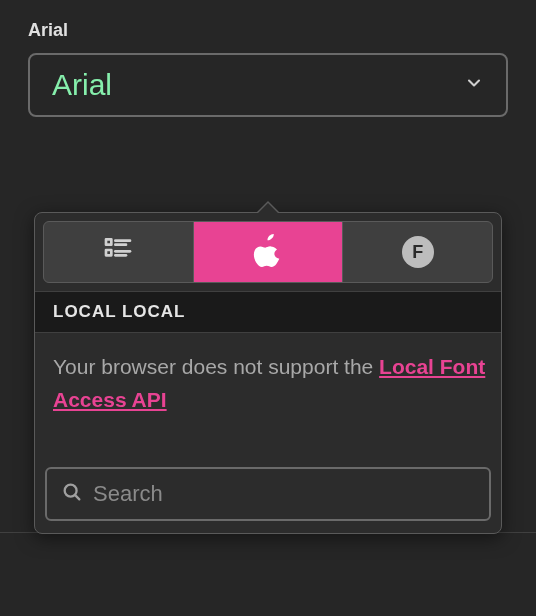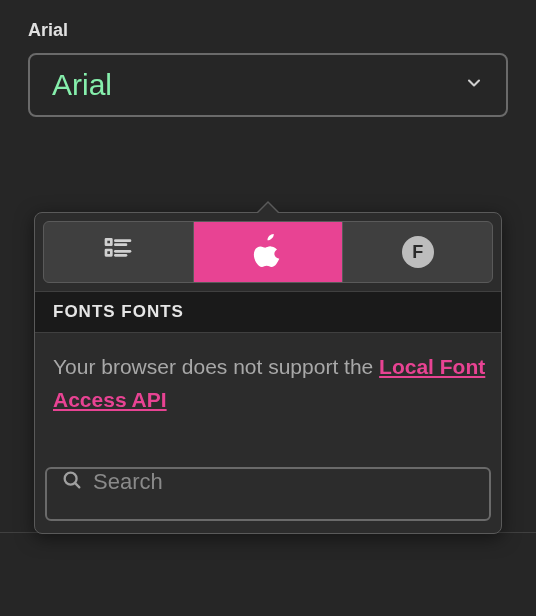--- a/index.html
+++ b/index.html
@@ -128,21 +128,21 @@
     color: #e84393;
     text-decoration: underline;
     font-weight: 700;
     cursor: pointer;
   }
   .search-wrap {
     padding: 8px 10px 12px 10px;
   }
   .search-box {
     display: flex;
-    align-items: flex-start;
+    align-items: center;
     height: 54px;
     border: 2px solid #6a6a6a;
     border-radius: 6px;
     padding: 0 14px;
     gap: 10px;
   }
   .search-icon {
     color: #a0a0a0;
     flex-shrink: 0;
   }
@@ -221,21 +221,21 @@
         </svg>
       </span>
     </div>
     <div class="tab">
       <span>
         <span class="f-badge">F</span>
       </span>
     </div>
   </div>
 
-  <div class="section-header">FONTS FONTS</div>
+  <div class="section-header">LOCAL LOCAL</div>
 
   <div class="message-area">
     <span class="message-text">
       <span>Your browser does not support the </span><a class="api-link">Local Font Access API</a>
     </span>
   </div>
 
   <div class="search-wrap">
     <div class="search-box">
       <span class="search-icon">

